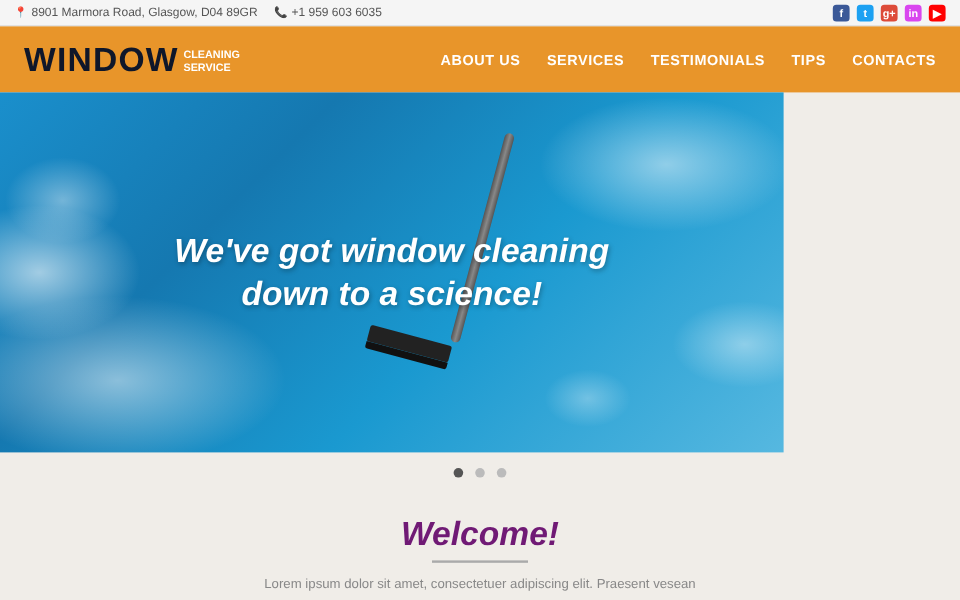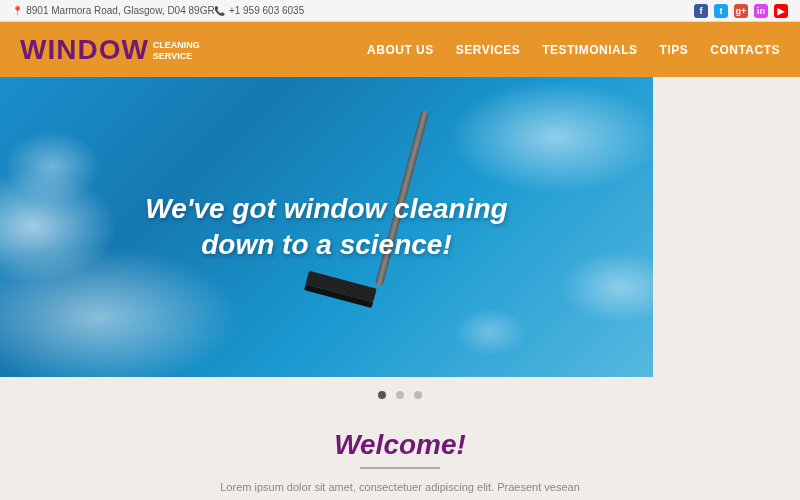--- a/index.html
+++ b/index.html
@@ -10,21 +10,21 @@
       background: #f5f5f5;
       border-bottom: 1px solid #ddd;
       height: 22px;
       display: flex;
       align-items: center;
       justify-content: space-between;
       padding: 0 12px;
       font-size: 10px;
       color: #555;
     }
-    #top-bar-left { display: flex; align-items: flex-start; }
+    #top-bar-left { display: flex; align-items: flex-start; gap: 14px; }
     #top-bar-right { display: flex; align-items: center; gap: 6px; }
     .social-icon {
       width: 14px; height: 14px; border-radius: 3px;
       display: inline-flex; align-items: center; justify-content: center;
       font-size: 9px; color: #fff; font-weight: bold;
     }
     .si-fb { background: #3b5998; }
     .si-tw { background: #1da1f2; }
     .si-gp { background: #dd4b39; }
     .si-li { background: #d946ef; }
@@ -40,21 +40,21 @@
       padding: 0 20px;
     }
     #logo {
       display: flex;
       align-items: flex-end;
       gap: 4px;
     }
     #logo-window {
       font-size: 28px;
       font-weight: 900;
-      color: #701a75;
+      color: #0f172a;
       text-transform: uppercase;
       letter-spacing: 1px;
     }
     #logo-sub {
       font-size: 9px;
       color: #fff;
       line-height: 1.2;
       font-weight: bold;
       text-transform: uppercase;
       margin-bottom: 4px;

